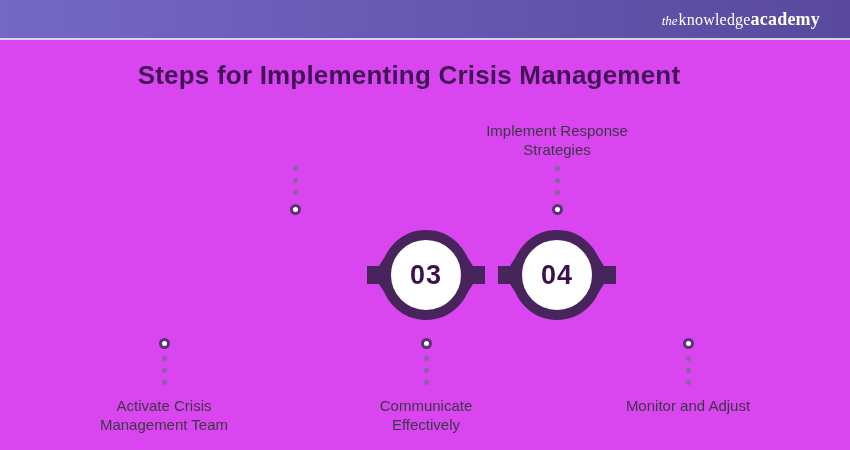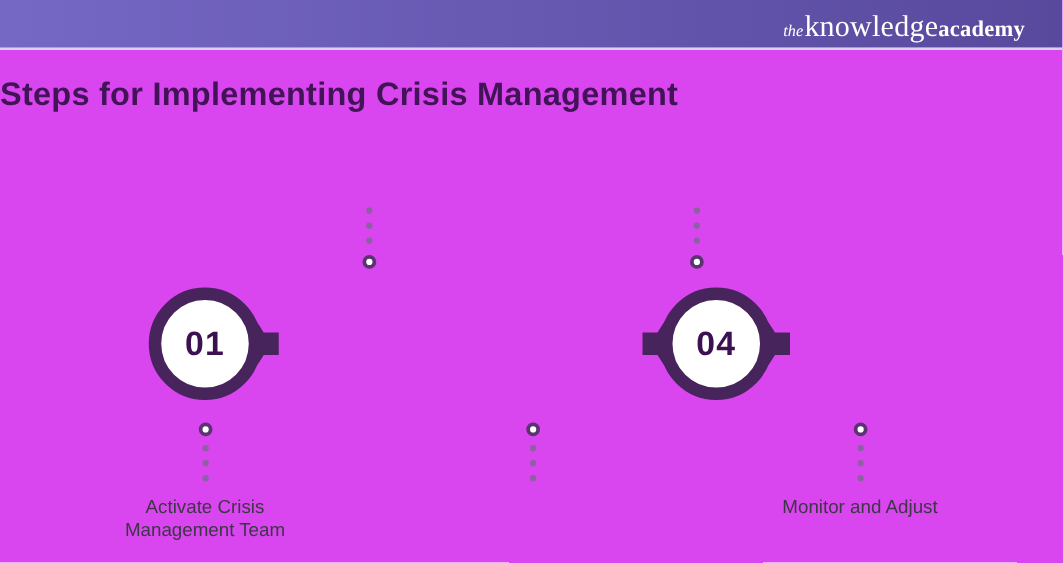--- a/index.html
+++ b/index.html
@@ -12,26 +12,27 @@
     background:linear-gradient(90deg,var(--bar-left),var(--bar-right));
     border-bottom:2px solid var(--bar-border);
   }
   .logo{
     position:absolute;right:30px;top:0;height:38px;
     display:flex;align-items:baseline;padding-top:9px;box-sizing:border-box;
     color:var(--logo-text);
     font-family:"Liberation Serif",serif;
   }
   .logo .the{font-style:italic;font-size:13px;margin-right:1px;}
-  .logo .knowledge{font-size:24px;letter-spacing:0.2px;}
+  .logo .knowledge{font-size:16px;letter-spacing:0.2px;}
   .logo .academy{font-size:18px;font-weight:700;letter-spacing:0.2px;}
   .title{
-    position:absolute;left:0;top:59px;width:754px;
+    position:absolute;left:0;top:59px;width:754px;text-align:center;
     font-size:26px;line-height:32px;font-weight:700;color:var(--title);
     letter-spacing:0.2px;
+    padding-left:32px;
   }
   .step{position:absolute;width:130px;height:130px;top:210px;}
   .step svg{position:absolute;left:0;top:0;}
   .step .num{
     position:absolute;left:0;top:0;width:130px;height:130px;
     display:flex;align-items:center;justify-content:center;
     font-size:27px;font-weight:700;color:var(--number);letter-spacing:1px;
   }
   .label{
     position:absolute;text-align:center;font-size:15px;line-height:19px;
@@ -55,31 +56,32 @@
   <div class="topbar">
     <div class="logo">
       <span class="the">the</span>
         <span class="knowledge">knowledge</span>
         <span class="academy">academy</span>
     </div>
   </div>
 
   <div class="title">Steps for Implementing Crisis Management</div>
 
-  <div class="step" style="left:99px">
+
+
+  <div class="step" style="left:361px">
     <svg width="130" height="130" viewBox="0 0 130 130">
+      <path class="trumpet" d="M 43 26 Q 26 42 18 56 L 6 56 L 6 74 L 18 74 Q 26 88 43 104 Z" fill="#48245c"></path>
       <path class="trumpet" d="M 87 26 Q 104 42 112 56 L 124 56 L 124 74 L 112 74 Q 104 88 87 104 Z" fill="#48245c"></path>
       <circle class="ring" cx="65" cy="65" r="40" fill="#ffffff" stroke-width="10" stroke="#48245c"></circle>
     </svg>
-    <div class="num">01</div>
+    <div class="num">03</div>
   </div>
 
-
-
-  <div class="step" style="left:508px">
+  <div class="step" style="left:492px">
     <svg width="130" height="130" viewBox="0 0 130 130">
       <path class="trumpet" d="M 43 26 Q 26 42 18 56 L 6 56 L 6 74 L 18 74 Q 26 88 43 104 Z" fill="#48245c"></path>
       <path class="trumpet" d="M 87 26 Q 104 42 112 56 L 124 56 L 124 74 L 112 74 Q 104 88 87 104 Z" fill="#48245c"></path>
       <circle class="ring" cx="65" cy="65" r="40" fill="#ffffff" stroke-width="10" stroke="#48245c"></circle>
     </svg>
     <div class="num">04</div>
   </div>
 
 
   <div class="dotcol" style="left:158px;top:338px;height:50px">
@@ -111,15 +113,17 @@
   </div>
 
   <div class="dotcol" style="left:682px;top:338px;height:50px">
     <span class="ringdot" style="top:0"></span>
     <span class="dot" style="top:18px"></span>
     <span class="dot" style="top:30px"></span>
     <span class="dot" style="top:42px"></span>
   </div>
 
   <div class="label" style="left:79px;top:396px;width:170px">Activate Crisis Management Team</div>
+  <div class="label" style="left:351px;top:396px;width:150px">Communicate Effectively</div>
+  <div class="label" style="left:462px;top:121px;width:190px">Implement Response Strategies</div>
   <div class="label" style="left:578px;top:396px;width:220px">Monitor and Adjust</div>
 
 </div>
 
 </body></html>

